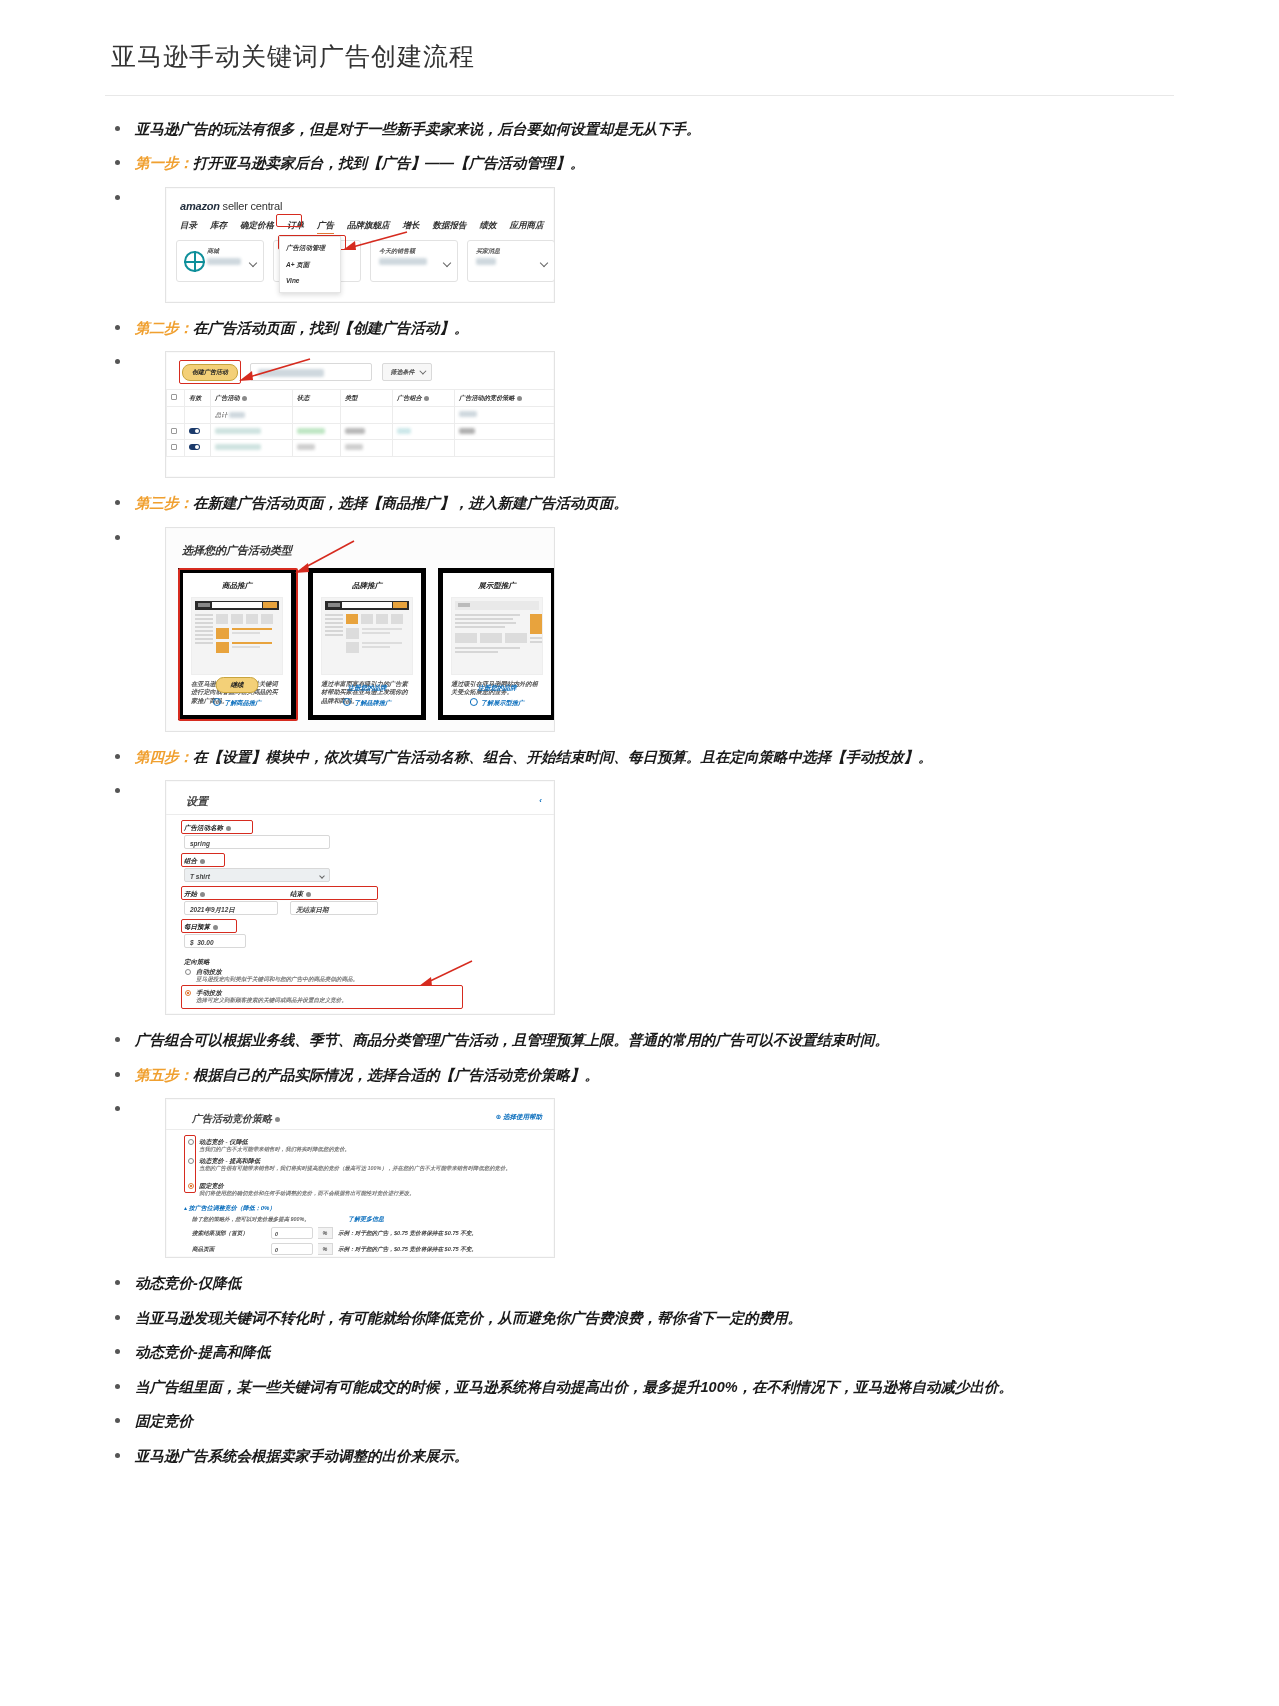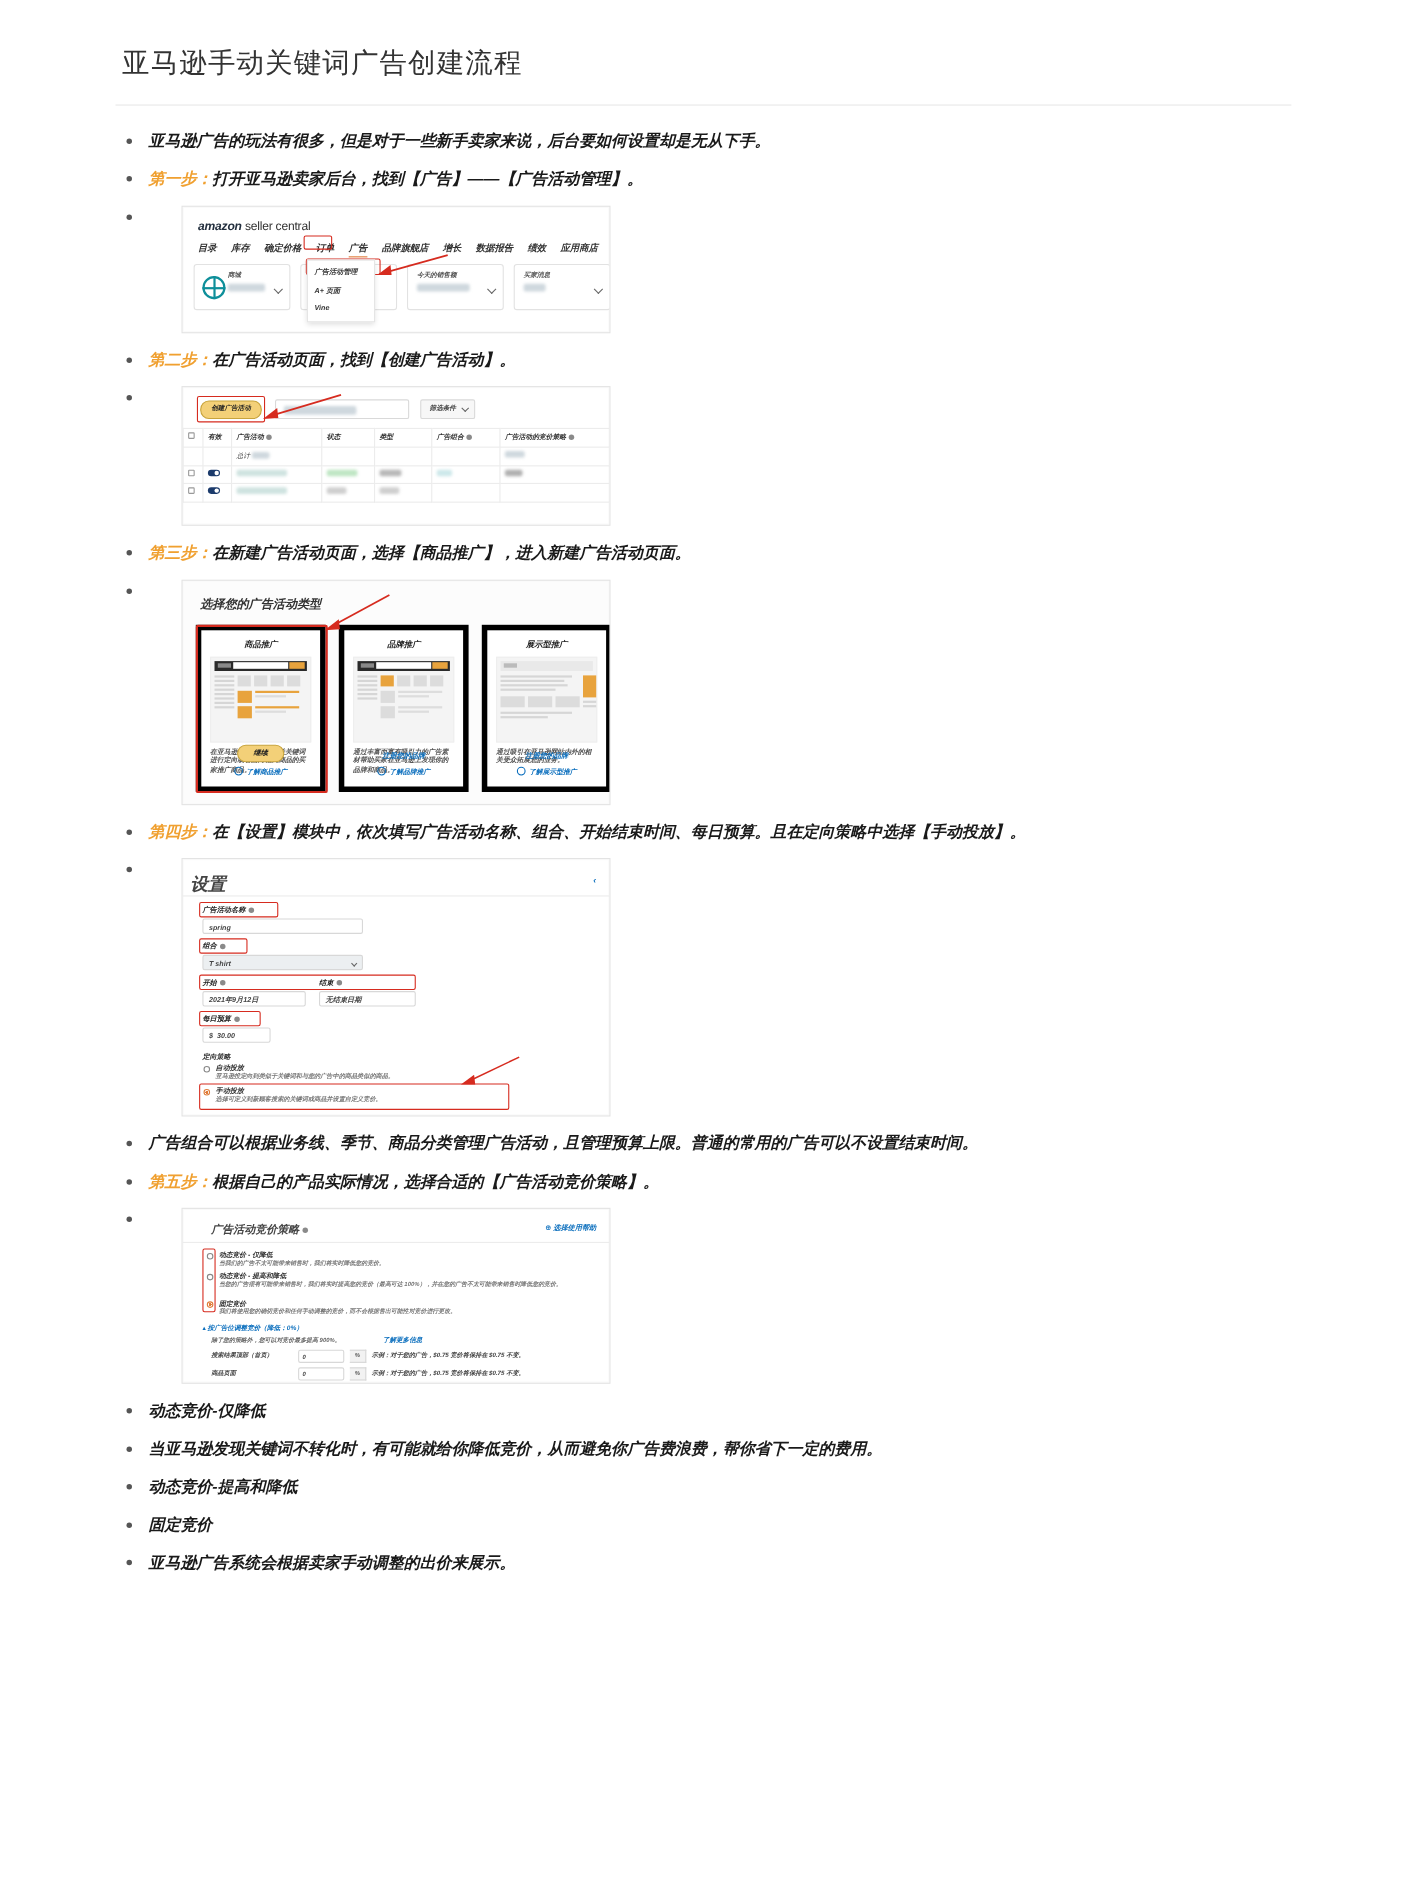--- a/index.html
+++ b/index.html
@@ -104,21 +104,21 @@
   .ct .prev .item .tx { flex:1; }
   .ct .prev .item .tx .l1 { height:2px; background:#e8a33d; margin-bottom:2px; width:85%; }
   .ct .prev .item .tx .l2 { height:2px; background:#ddd; width:60%; }
   .ct .desc { font-size:6.2px; color:#555; line-height:1.45; padding:5px 8px 0; }
   .ct .cta { position:absolute; left:50%; transform:translateX(-50%); bottom:22px; font-size:6.5px; color:#0a6ebd; white-space:nowrap; }
   .ct .learn { position:absolute; left:50%; transform:translateX(-50%); bottom:7px; font-size:6.2px; color:#0a6ebd; white-space:nowrap; }
   .ct .learn::before { content:""; display:inline-block; width:6px; height:6px; border-radius:50%; border:1px solid #0a6ebd; margin-right:3px; vertical-align:-1px; }
 
   
   .st { width:390px; height:235px; }
-  .st .hd { position:absolute; left:7px; top:12px; font-size:16px; color:#444; }
+  .st .hd { position:absolute; left:20px; top:12px; font-size:11px; color:#444; }
   .st .hdrule { position:absolute; left:0; top:33px; width:390px; height:1px; background:#ececec; }
   .st .collapse { position:absolute; right:12px; top:14px; font-size:8px; color:#0a6ebd; }
   .st .lbl { position:absolute; font-size:6.5px; font-weight:bold; color:#222; }
   .st .info { display:inline-block; width:5px; height:5px; border-radius:50%; background:#8a8a8a; margin-left:3px; vertical-align:middle; }
   .st .field { position:absolute; height:14px; border:1px solid #d8d8d8; border-radius:2px; background:#fff; font-size:6.5px; color:#444; padding:3px 5px; }
   .st .field.sel { background:#eceff1; }
   .st .field .cv { position:absolute; right:5px; top:5px; width:4px; height:4px; border-right:1px solid #666; border-bottom:1px solid #666; transform:rotate(45deg); }
   .st .radio { position:absolute; width:6px; height:6px; border-radius:50%; border:1px solid #888; }
   .st .radio.on { border-color:#e07b39; background:radial-gradient(#e07b39 45%, #fff 50%); }
   .st .rt { position:absolute; font-size:6.4px; color:#333; }
@@ -513,17 +513,18 @@
           </div>
 
           <div class="redbox" style="left:18px;top:36px;width:12px;height:58px;"></div>
         </div>
       </div>
     </li>
 
     <li><span>动态竞价-仅降低</span></li>
     <li><span>当亚马逊发现关键词不转化时，有可能就给你降低竞价，从而避免你广告费浪费，帮你省下一定的费用。</span></li>
     <li><span>动态竞价-提高和降低</span></li>
+    <li><span>当广告组里面，某一些关键词有可能成交的时候，亚马逊系统将自动提高出价，最多提升100%，在不利情况下，亚马逊将自动减少出价。</span></li>
     <li><span>固定竞价</span></li>
     <li><span>亚马逊广告系统会根据卖家手动调整的出价来展示。</span></li>
 
   </ul>
 </div>
 
 </body></html>

